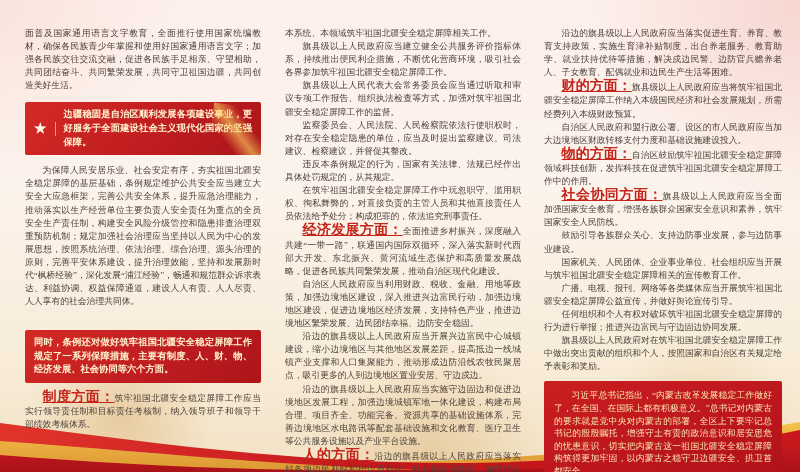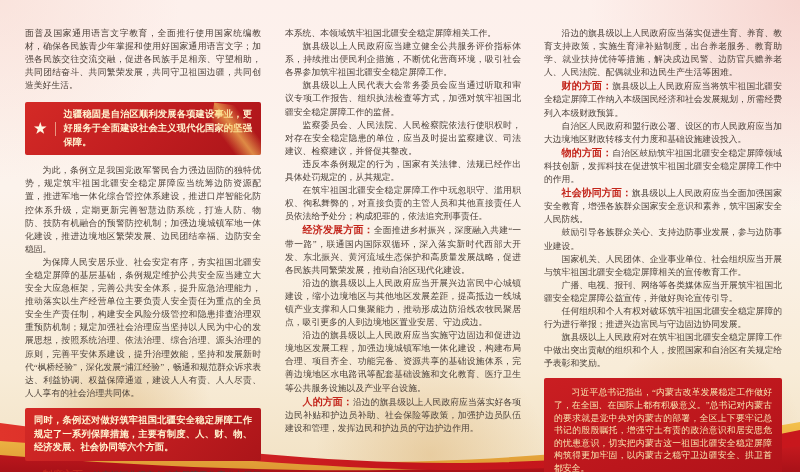--- a/index.html
+++ b/index.html
@@ -25,21 +25,21 @@
   .col-right{left:544px;width:238px;}
   .para{
     margin:0;
     font-size:8.8px;
     line-height:13.1px;
     color:#4c413a;
     text-align:justify;
     text-indent:2em;
   }
   .no-indent{text-indent:0;}
-  .inline-head{color:#c3251b;font-weight:bold;font-size:10px;}
+  .inline-head{color:#c3251b;font-weight:bold;font-size:14px;text-decoration:underline;}
   .hl-box{
     position:relative;
     background:linear-gradient(135deg,#d42a26 0%,#c01d20 55%,#ab1519 100%);
     border-radius:2px;
     color:#fff3cf;
     font-weight:bold;
     font-size:9.3px;
     line-height:13.6px;
     padding:6px 9px;
     overflow:hidden;
@@ -51,21 +51,21 @@
     background:linear-gradient(45deg,rgba(247,200,92,0) 35%,rgba(247,200,92,.65) 50%,rgba(247,200,92,0) 65%);
     transform:rotate(8deg);
   }
   .star{
     flex:0 0 auto;
     font-size:14px;line-height:14px;
     color:#fff7e2;
     padding-right:8px;margin-right:8px;
     border-right:1px solid rgba(255,244,206,.55);
   }
-  .hl-box.box2{margin:8px 0 7px;}
+  .hl-box.box2{margin:22px 0 7px;}
   .quote-box{
     margin-top:8px;
     background:linear-gradient(160deg,#ca1e22 0%,#bb161c 60%,#ae1219 100%);
     border-radius:2px;
     color:#f8e7b0;
     font-size:8.8px;
     line-height:12.6px;
     padding:8px 10px;
     text-align:justify;
     text-indent:2em;
@@ -99,46 +99,46 @@
   </svg>
 
   <div class="col col-left">
     <p class="para no-indent">面普及国家通用语言文字教育，全面推行使用国家统编教材，确保各民族青少年掌握和使用好国家通用语言文字；加强各民族交往交流交融，促进各民族手足相亲、守望相助，共同团结奋斗、共同繁荣发展，共同守卫祖国边疆，共同创造美好生活。</p>
 
     <div class="hl-box box1">
       <span class="star">★</span>
       <span>边疆稳固是自治区顺利发展各项建设事业，更好服务于全面建设社会主义现代化国家的坚强保障。</span>
     </div>
 
-    <p class="para">为此，条例立足我国党政军警民合力强边固防的独特优势，规定筑牢祖国北疆安全稳定屏障应当统筹边防资源配置，推进军地一体化综合管控体系建设，推进口岸智能化防控体系升级，定期更新完善智慧边防系统，打造人防、物防、技防有机融合的预警防控机制；加强边境城镇军地一体化建设，推进边境地区繁荣发展、边民团结幸福、边防安全稳固。</p>
     <p class="para">为保障人民安居乐业、社会安定有序，夯实祖国北疆安全稳定屏障的基层基础，条例规定维护公共安全应当建立大安全大应急框架，完善公共安全体系，提升应急治理能力，推动落实以生产经营单位主要负责人安全责任为重点的全员安全生产责任制，构建安全风险分级管控和隐患排查治理双重预防机制；规定加强社会治理应当坚持以人民为中心的发展思想，按照系统治理、依法治理、综合治理、源头治理的原则，完善平安体系建设，提升治理效能，坚持和发展新时代“枫桥经验”，深化发展“浦江经验”，畅通和规范群众诉求表达、利益协调、权益保障通道，建设人人有责、人人尽责、人人享有的社会治理共同体。</p>
 
     <div class="hl-box box2">
       <span>同时，条例还对做好筑牢祖国北疆安全稳定屏障工作规定了一系列保障措施，主要有制度、人、财、物、经济发展、社会协同等六个方面。</span>
     </div>
 
     <p class="para"><span class="inline-head">制度方面：</span><span>筑牢祖国北疆安全稳定屏障工作应当实行领导责任制和目标责任考核制，纳入领导班子和领导干部绩效考核体系。</span></p>
 
   </div>
 
   <div class="col col-mid">
     <p class="para no-indent">本系统、本领域筑牢祖国北疆安全稳定屏障相关工作。</p>
     <p class="para">旗县级以上人民政府应当建立健全公共服务评价指标体系，持续推出便民利企措施，不断优化营商环境，吸引社会各界参加筑牢祖国北疆安全稳定屏障工作。</p>
     <p class="para">旗县级以上人民代表大会常务委员会应当通过听取和审议专项工作报告、组织执法检查等方式，加强对筑牢祖国北疆安全稳定屏障工作的监督。</p>
     <p class="para">监察委员会、人民法院、人民检察院依法行使职权时，对存在安全稳定隐患的单位，应当及时提出监察建议、司法建议、检察建议，并督促其整改。</p>
     <p class="para">违反本条例规定的行为，国家有关法律、法规已经作出具体处罚规定的，从其规定。</p>
     <p class="para">在筑牢祖国北疆安全稳定屏障工作中玩忽职守、滥用职权、徇私舞弊的，对直接负责的主管人员和其他直接责任人员依法给予处分；构成犯罪的，依法追究刑事责任。</p>
     <p class="para"><span class="inline-head">经济发展方面：</span><span>全面推进乡村振兴，深度融入共建“一带一路”，联通国内国际双循环，深入落实新时代西部大开发、东北振兴、黄河流域生态保护和高质量发展战略，促进各民族共同繁荣发展，推动自治区现代化建设。</span></p>
+    <p class="para">自治区人民政府应当利用财政、税收、金融、用地等政策，加强边境地区建设，深入推进兴边富民行动，加强边境地区建设，促进边境地区经济发展，支持特色产业，推进边境地区繁荣发展、边民团结幸福、边防安全稳固。</p>
     <p class="para">沿边的旗县级以上人民政府应当开展兴边富民中心城镇建设，缩小边境地区与其他地区发展差距，提高抵边一线城镇产业支撑和人口集聚能力，推动形成边防沿线农牧民聚居点，吸引更多的人到边境地区置业安居、守边戍边。</p>
     <p class="para">沿边的旗县级以上人民政府应当实施守边固边和促进边境地区发展工程，加强边境城镇军地一体化建设，构建布局合理、项目齐全、功能完备、资源共享的基础设施体系，完善边境地区水电路讯等配套基础设施和文化教育、医疗卫生等公共服务设施以及产业平台设施。</p>
     <p class="para"><span class="inline-head">人的方面：</span><span>沿边的旗县级以上人民政府应当落实好各项边民补贴和护边员补助、社会保险等政策，加强护边员队伍建设和管理，发挥边民和护边员的守边护边作用。</span></p>
   </div>
 
   <div class="col col-right">
-    <p class="para">沿边的旗县级以上人民政府应当落实促进生育、养育、教育支持政策，实施生育津补贴制度，出台养老服务、教育助学、就业扶持优待等措施，解决戍边民警、边防官兵赡养老人、人民法院、配偶就业和边民生产生活等困难。</p>
+    <p class="para">沿边的旗县级以上人民政府应当落实促进生育、养育、教育支持政策，实施生育津补贴制度，出台养老服务、教育助学、就业扶持优待等措施，解决戍边民警、边防官兵赡养老人、子女教育、配偶就业和边民生产生活等困难。</p>
     <p class="para"><span class="inline-head">财的方面：</span><span>旗县级以上人民政府应当将筑牢祖国北疆安全稳定屏障工作纳入本级国民经济和社会发展规划，所需经费列入本级财政预算。</span></p>
     <p class="para">自治区人民政府和盟行政公署、设区的市人民政府应当加大边境地区财政转移支付力度和基础设施建设投入。</p>
     <p class="para"><span class="inline-head">物的方面：</span><span>自治区鼓励筑牢祖国北疆安全稳定屏障领域科技创新，发挥科技在促进筑牢祖国北疆安全稳定屏障工作中的作用。</span></p>
     <p class="para"><span class="inline-head">社会协同方面：</span><span>旗县级以上人民政府应当全面加强国家安全教育，增强各族群众国家安全意识和素养，筑牢国家安全人民防线。</span></p>
     <p class="para">鼓励引导各族群众关心、支持边防事业发展，参与边防事业建设。</p>
     <p class="para">国家机关、人民团体、企业事业单位、社会组织应当开展与筑牢祖国北疆安全稳定屏障相关的宣传教育工作。</p>
     <p class="para">广播、电视、报刊、网络等各类媒体应当开展筑牢祖国北疆安全稳定屏障公益宣传，并做好舆论宣传引导。</p>
     <p class="para">任何组织和个人有权对破坏筑牢祖国北疆安全稳定屏障的行为进行举报；推进兴边富民与守边固边协同发展。</p>
     <p class="para">旗县级以上人民政府对在筑牢祖国北疆安全稳定屏障工作中做出突出贡献的组织和个人，按照国家和自治区有关规定给予表彰和奖励。</p>
 

